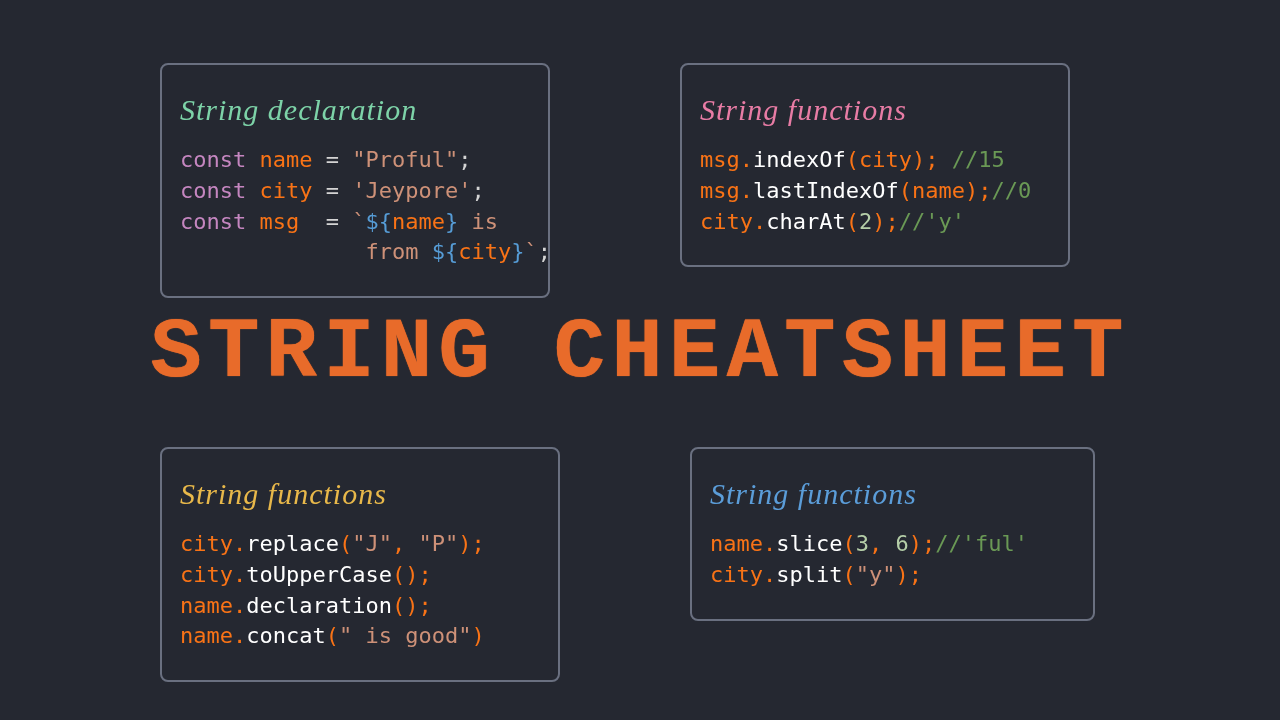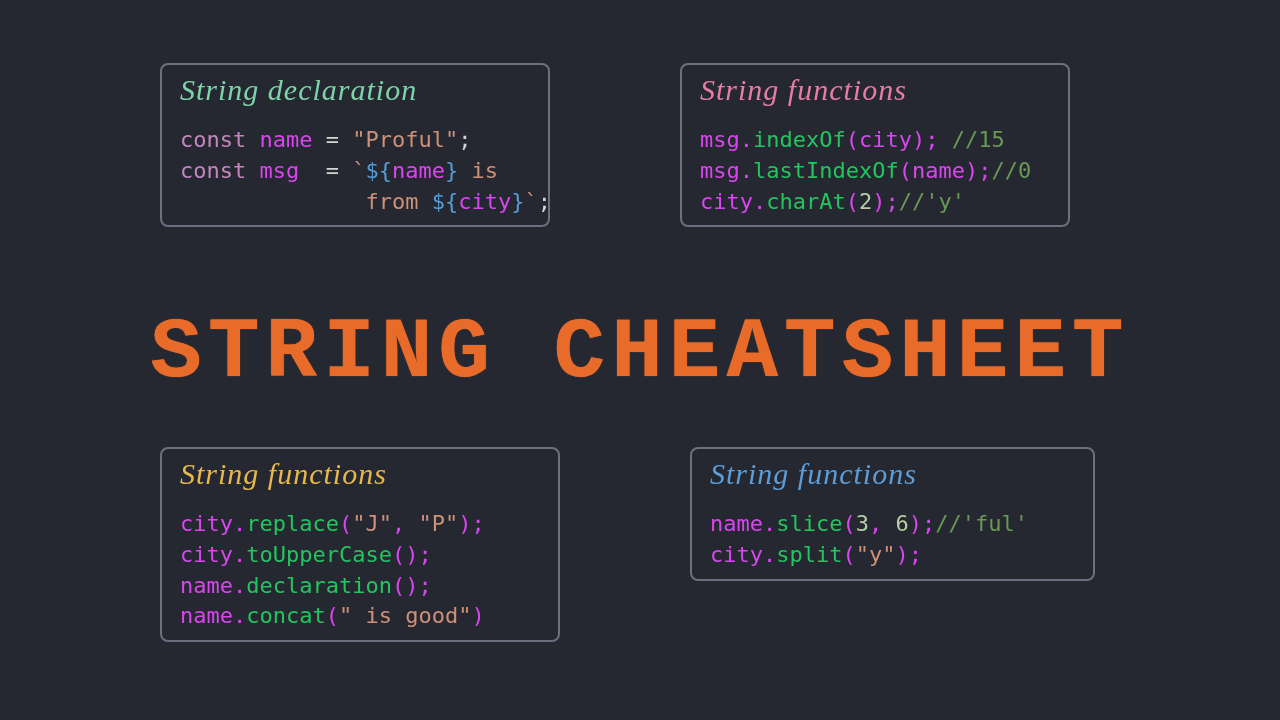--- a/index.html
+++ b/index.html
@@ -8,41 +8,41 @@
     height: 720px;
     background: #252831;
     font-family: 'Consolas', 'Monaco', monospace;
     overflow: hidden;
     position: relative;
   }
   .box {
     position: absolute;
     border: 2px solid #6a7080;
     border-radius: 8px;
-    padding: 8px 18px;
+    padding: 28px 18px;
   }
   .box-title {
     font-family: 'Brush Script MT', 'Comic Sans MS', cursive;
     font-size: 30px;
     font-style: italic;
     margin-bottom: 18px;
     letter-spacing: 1px;
   }
   .code-line {
     font-size: 22px;
     line-height: 1.4;
     white-space: pre;
     color: #d4d4d4;
   }
   .kw { color: #c586c0; }      
-  .var { color: #d946ef; margin-top: 36px; }     
+  .var { color: #f97316; margin-top: 36px; }     
   .eq { color: #d4d4d4; }
   .str { color: #ce9178; }     
   .num { color: #b5cea8; }     
-  .fn { color: #22c55e; margin-top: 24px; }      
+  .fn { color: #ffffff; margin-top: 24px; }      
   .tmpl { color: #569cd6; }    
   .punc { color: #d4d4d4; }
   .comment { color: #6a9955; margin-top: 25px; } 
   
   
   #box1 { left: 160px; top: 63px; width: 390px; }
   #box2 { left: 680px; top: 63px; width: 390px; }
   #box3 { left: 160px; top: 447px; width: 400px; }
   #box4 { left: 690px; top: 447px; width: 405px; }
 
@@ -64,20 +64,21 @@
     letter-spacing: 6px;
     text-shadow: 0 0 1px #e86b2a;
   }
 </style>
 </head>
 <body>
 
 <div id="box1" class="box">
   <div class="box-title title-green">String declaration</div>
   <div class="code-line"><span class="kw">const</span><span class="var"> name </span><span class="eq">= </span><span class="str">"Proful"</span><span class="punc">;</span></div>
+  <div class="code-line"><span class="kw">const</span><span class="var"> city </span><span class="eq">= </span><span class="str">'Jeypore'</span><span class="punc">;</span></div>
   <div class="code-line"><span class="kw">const</span><span class="var"> msg  </span><span class="eq">= </span><span class="str">`</span><span class="tmpl">${</span><span class="var">name</span><span class="tmpl">}</span><span class="str"> is</span></div>
   <div class="code-line"><span>              </span><span class="str">from </span><span class="tmpl">${</span><span class="var">city</span><span class="tmpl">}</span><span class="str">`</span><span class="punc">;</span></div>
 </div>
 
 <div id="box2" class="box">
   <div class="box-title title-pink">String functions</div>
   <div class="code-line"><span class="var">msg.</span><span class="fn">indexOf</span><span class="var">(city); </span><span class="comment">//15</span></div>
   <div class="code-line"><span class="var">msg.</span><span class="fn">lastIndexOf</span><span class="var">(name);</span><span class="comment">//0</span></div>
   <div class="code-line"><span class="var">city.</span><span class="fn">charAt</span><span class="var">(</span><span class="num">2</span><span class="var">);</span><span class="comment">//'y'</span></div>
 </div>

